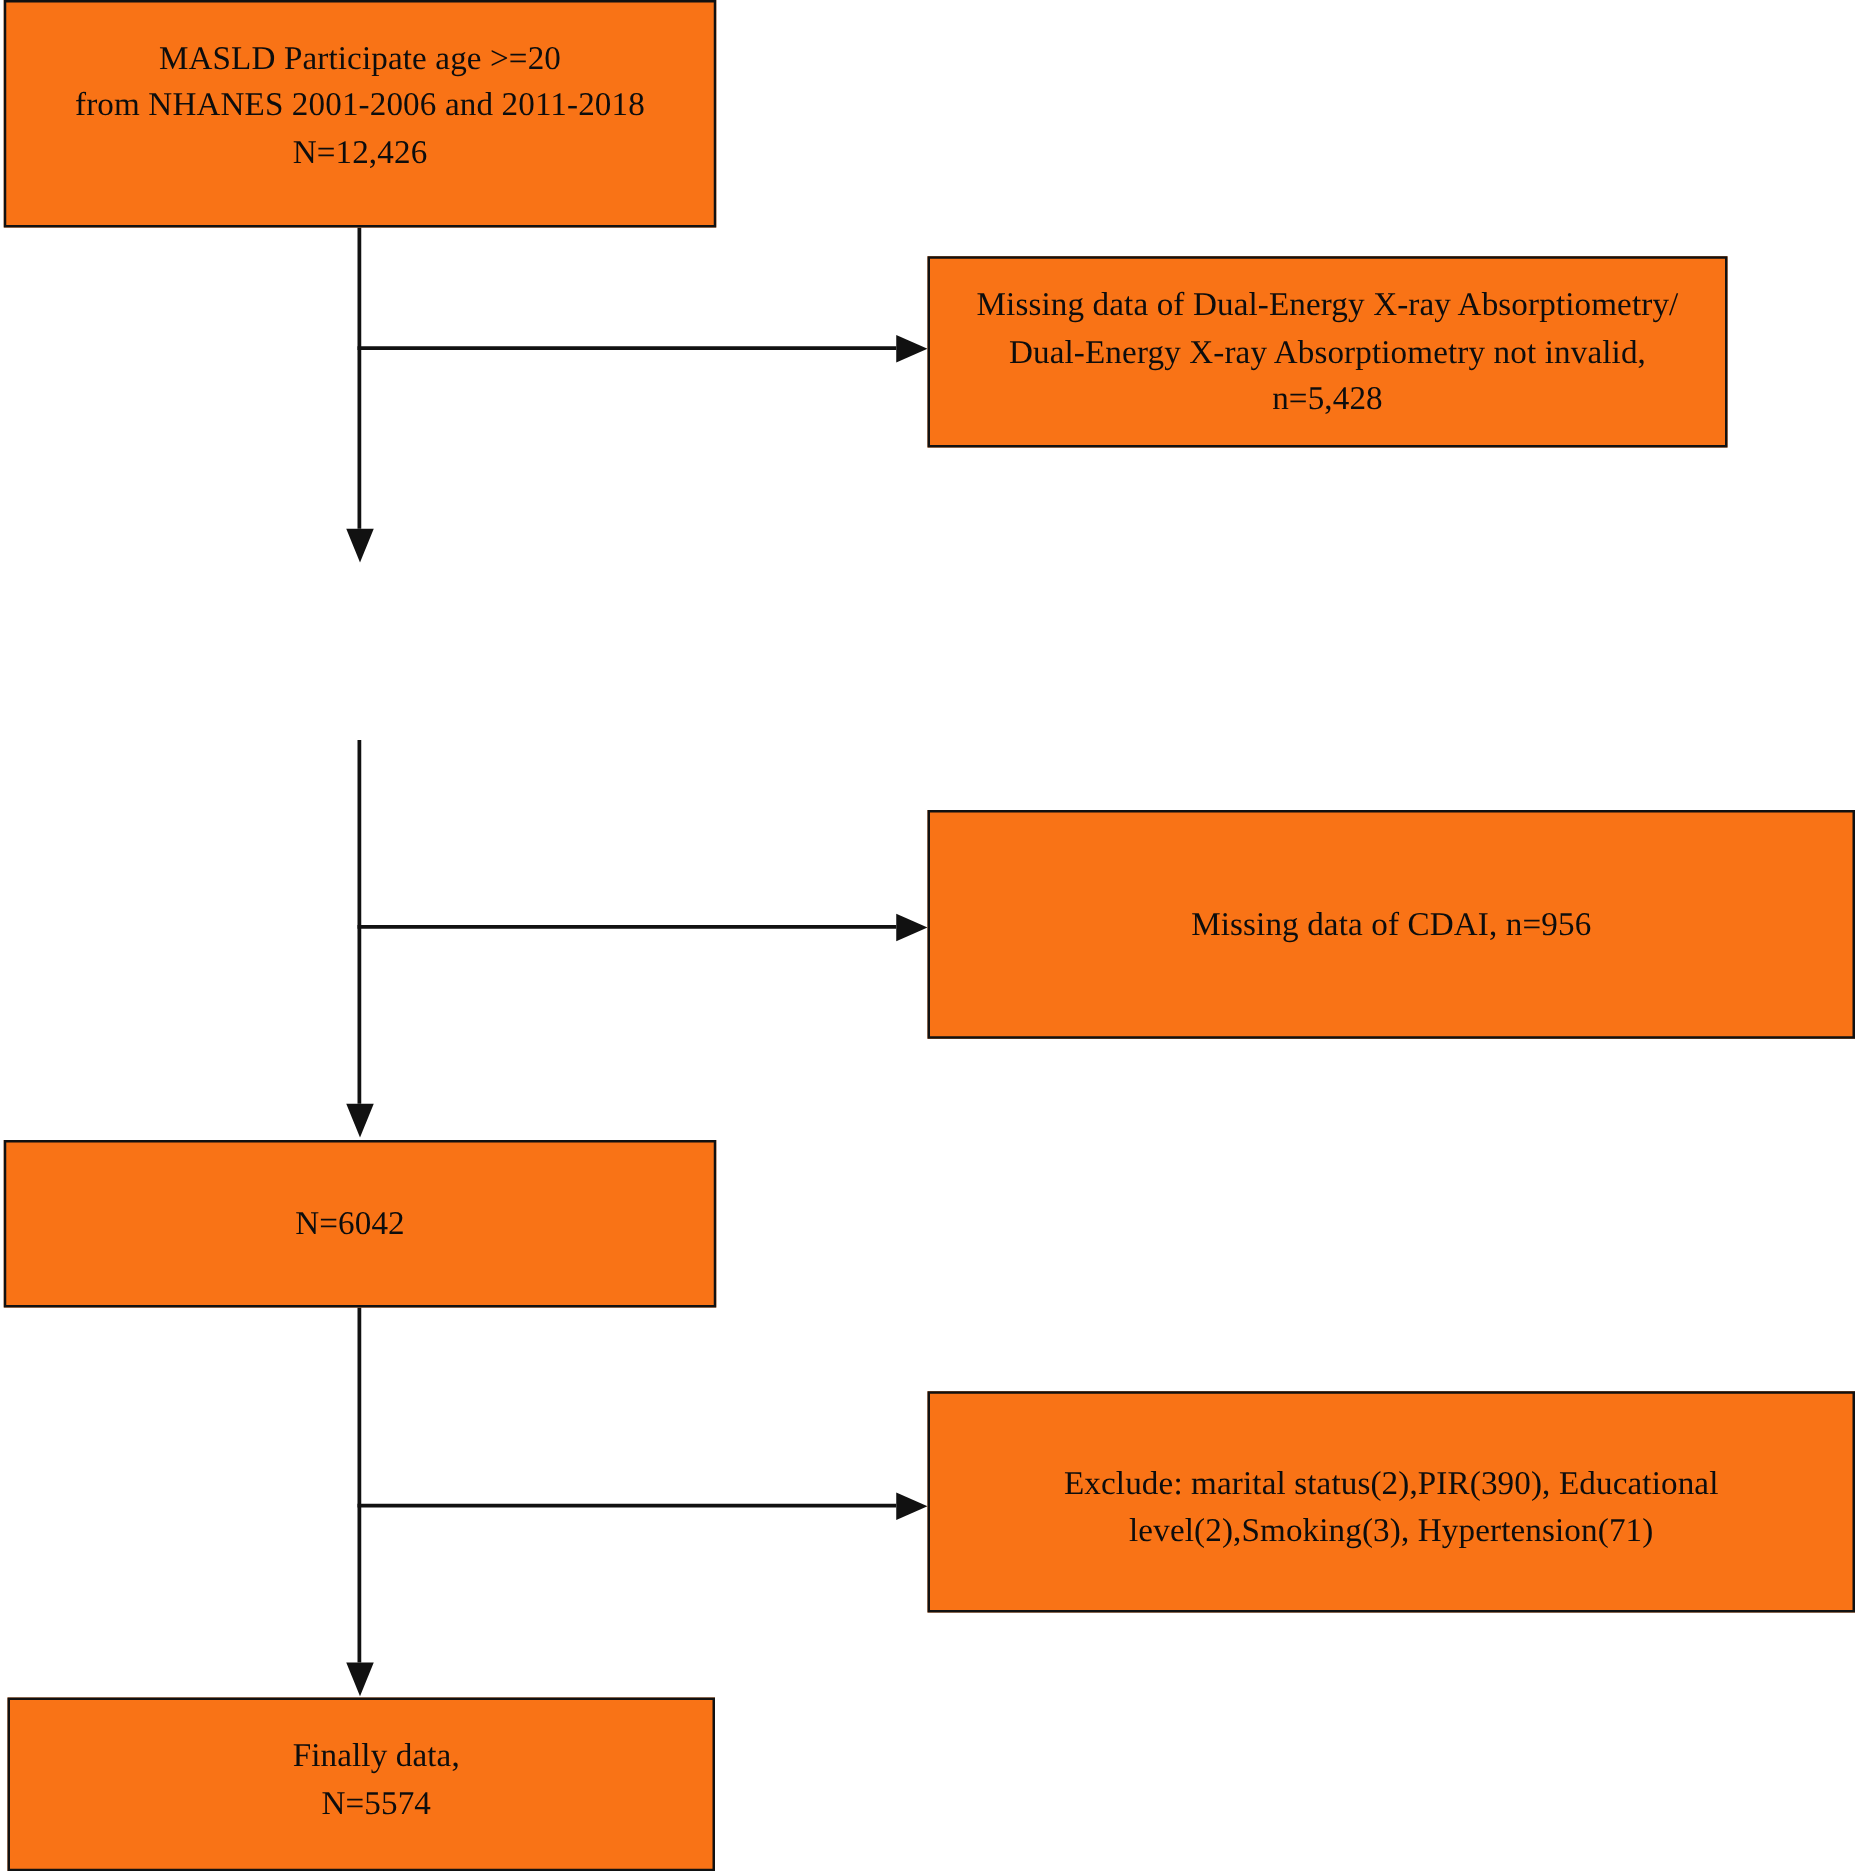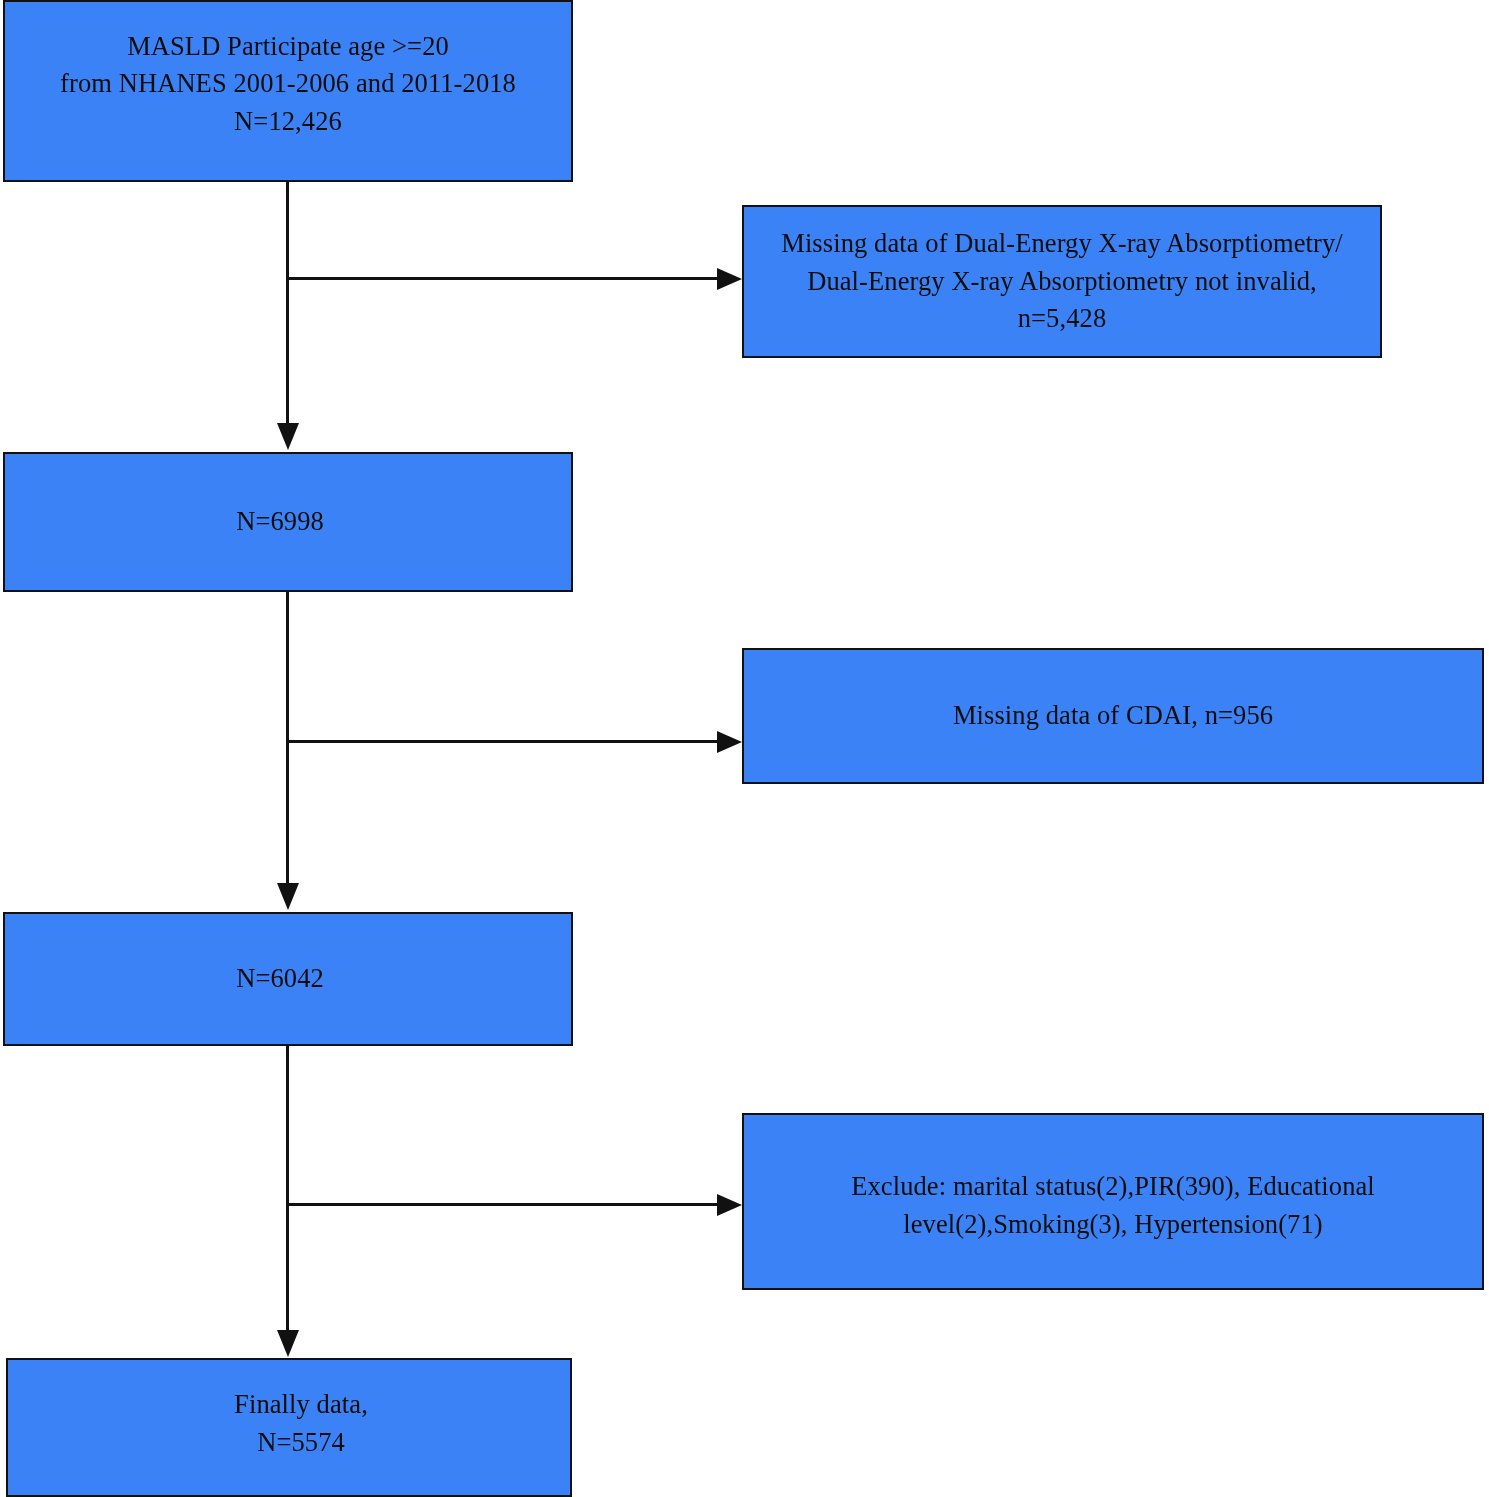--- a/index.html
+++ b/index.html
@@ -16,21 +16,21 @@
     position: relative;
     width: 1489px;
     height: 1497px;
     background: #ffffff;
     overflow: hidden;
   }
   .flow-box {
     position: absolute;
     box-sizing: border-box;
     border: 2.5px solid #111111;
-    background: #3b82f6;
+    background: #f97316;
     display: flex;
     align-items: center;
     justify-content: center;
     text-align: center;
   }
   .box-text {
     font-size: 26.5px;
     line-height: 1.42;
     letter-spacing: 0.1px;
     white-space: pre-line;
@@ -44,21 +44,21 @@
   #box-cohort-final   { left: 6px;  top: 1358px; width: 566px; height: 139px; padding-left: 40px; }
 
   
   #box-cohort-dxa .box-text,
   #box-cohort-cdai .box-text,
   #box-cohort-final .box-text { transform: translateX(-8px); }
   #box-cohort-final .box-text { transform: translate(-8px, -4px); }
 
   
   #box-excl-dxa  { left: 742px; top: 205px;  width: 640px; height: 153px; }
-  #box-excl-cdai { left: 742px; top: 648px;  width: 742px; height: 136px; }
+  #box-excl-cdai { left: 742px; top: 648px;  width: 742px; height: 183px; }
   #box-excl-misc { left: 742px; top: 1113px; width: 742px; height: 177px; }
   #box-excl-misc .box-text { transform: translateY(4px); }
 
   
   .vline {
     position: absolute;
     width: 3px;
     background: #111111;
   }
   .hline {
@@ -107,23 +107,20 @@
 
   <div class="hline" style="left:286px; top:1203px; width:431px;"></div>
   <div class="arrow-right" style="left:717px; top:1193.5px;"></div>
 
   <div class="flow-box" id="box-cohort-initial">
     <div class="box-text">MASLD Participate age &gt;=20
 from NHANES 2001-2006 and 2011-2018
 N=12,426</div>
   </div>
 
-  <div class="flow-box" id="box-cohort-dxa">
-    <div class="box-text">N=6998</div>
-  </div>
 
   <div class="flow-box" id="box-cohort-cdai">
     <div class="box-text">N=6042</div>
   </div>
 
   <div class="flow-box" id="box-cohort-final">
     <div class="box-text">Finally data,
 N=5574</div>
   </div>
 

